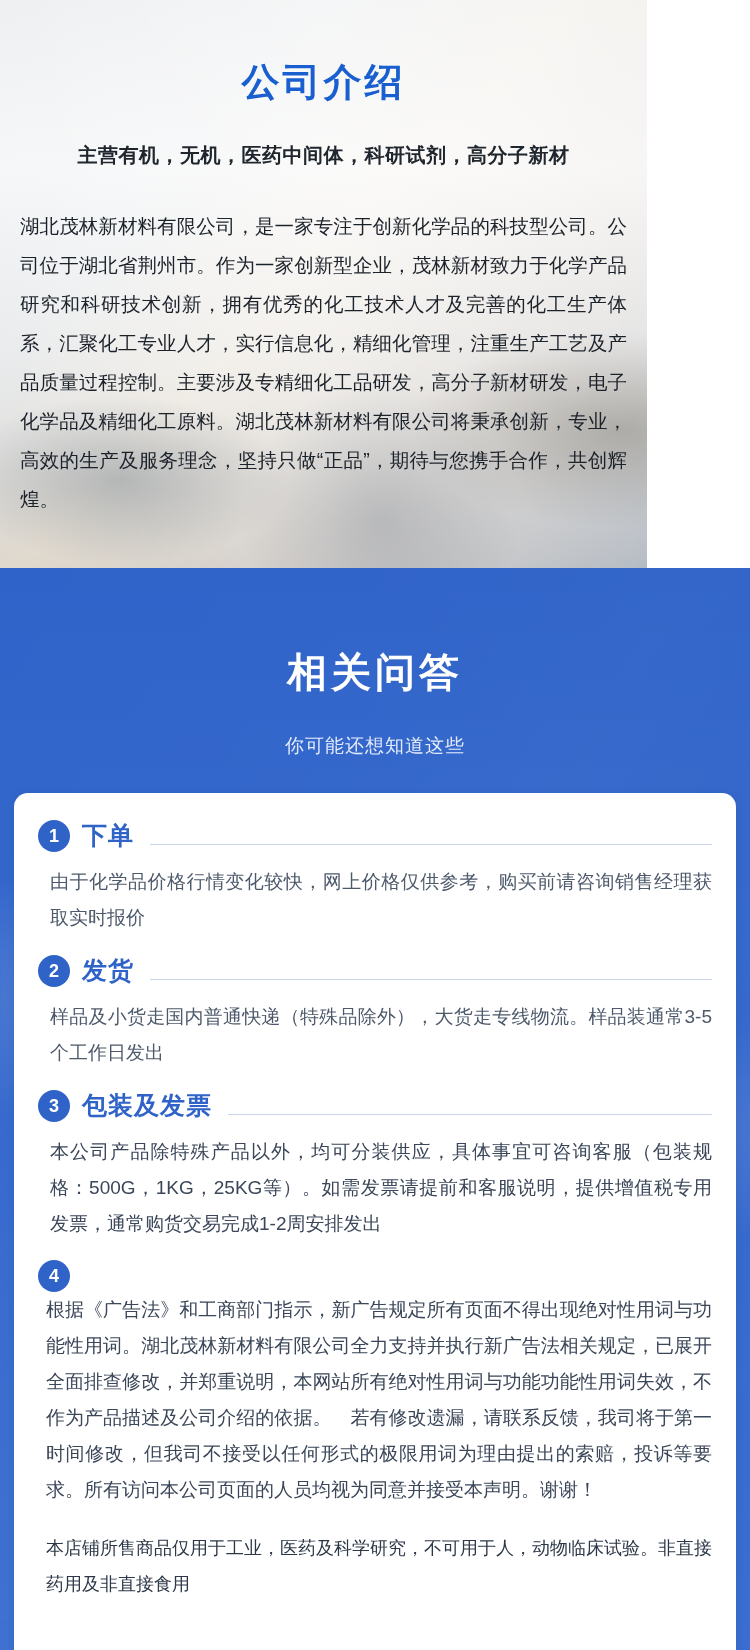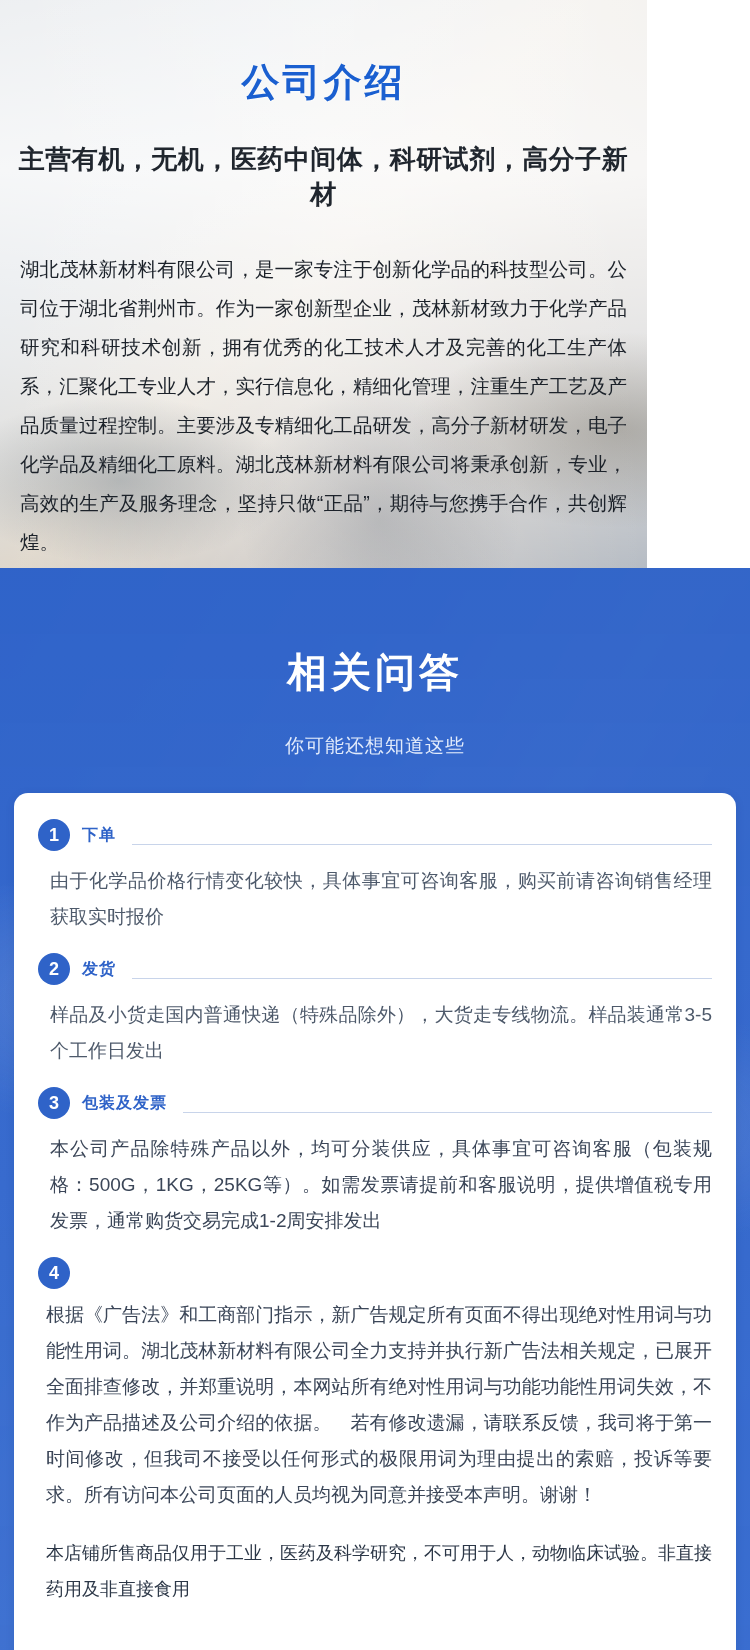--- a/index.html
+++ b/index.html
@@ -53,21 +53,21 @@
     color: #1a5fd0;
     font-size: 38px;
     font-weight: bold;
     letter-spacing: 3px;
     padding-top: 32px;
     text-shadow: 0 1px 2px rgba(255,255,255,0.7);
   }
   .intro-subtitle {
     text-align: center;
     color: #20262e;
-    font-size: 26px;
+    font-size: 20px;
     font-weight: bold;
     margin-top: 34px;
     letter-spacing: 0.5px;
   }
   .intro-body {
     margin-top: 38px;
     color: #1c222a;
     font-size: 19.5px;
     line-height: 39px;
     text-align: justify;
@@ -141,21 +141,21 @@
     color: #ffffff;
     font-size: 18px;
     font-weight: bold;
     display: flex;
     align-items: center;
     justify-content: center;
     line-height: 1;
   }
   .qa-title {
     color: #2f63c8;
-    font-size: 16px;
+    font-size: 25px;
     font-weight: bold;
     letter-spacing: 1px;
     white-space: nowrap;
     text-align: center;
   }
   .qa-rule {
     flex: 1 1 auto;
     height: 1px;
     background: #c8d4ea;
     margin-left: 4px;
@@ -168,21 +168,21 @@
     font-size: 19px;
     line-height: 36px;
     text-align: justify;
     text-justify: inter-ideograph;
   }
   .qa-body.dark {
     color: #3b4658;
   }
 
   .disclaimer {
-    margin: 8px 0 0 8px;
+    margin: 0 0 0 8px;
     color: #3b4658;
     font-size: 19px;
     line-height: 36px;
     text-align: justify;
     text-justify: inter-ideograph;
   }
   .disclaimer-gap { height: 22px; }
   .last-note {
     margin: 0 0 0 8px;
     color: #2c3747;
@@ -214,21 +214,21 @@
     </div>
 
     <div class="faq-card">
 
       <div class="qa-item">
         <div class="qa-head">
           <span class="qa-num">1</span>
           <span class="qa-title">下单</span>
           <span class="qa-rule"></span>
         </div>
-        <p class="qa-body">由于化学品价格行情变化较快，具体事宜可咨询客服，购买前请咨询销售经理获取实时报价</p>
+        <p class="qa-body">由于化学品价格行情变化较快，网上价格仅供参考，购买前请咨询销售经理获取实时报价</p>
       </div>
 
       <div class="qa-item">
         <div class="qa-head">
           <span class="qa-num">2</span>
           <span class="qa-title">发货</span>
           <span class="qa-rule"></span>
         </div>
         <p class="qa-body">样品及小货走国内普通快递（特殊品除外），大货走专线物流。样品装通常3-5个工作日发出</p>
       </div>

